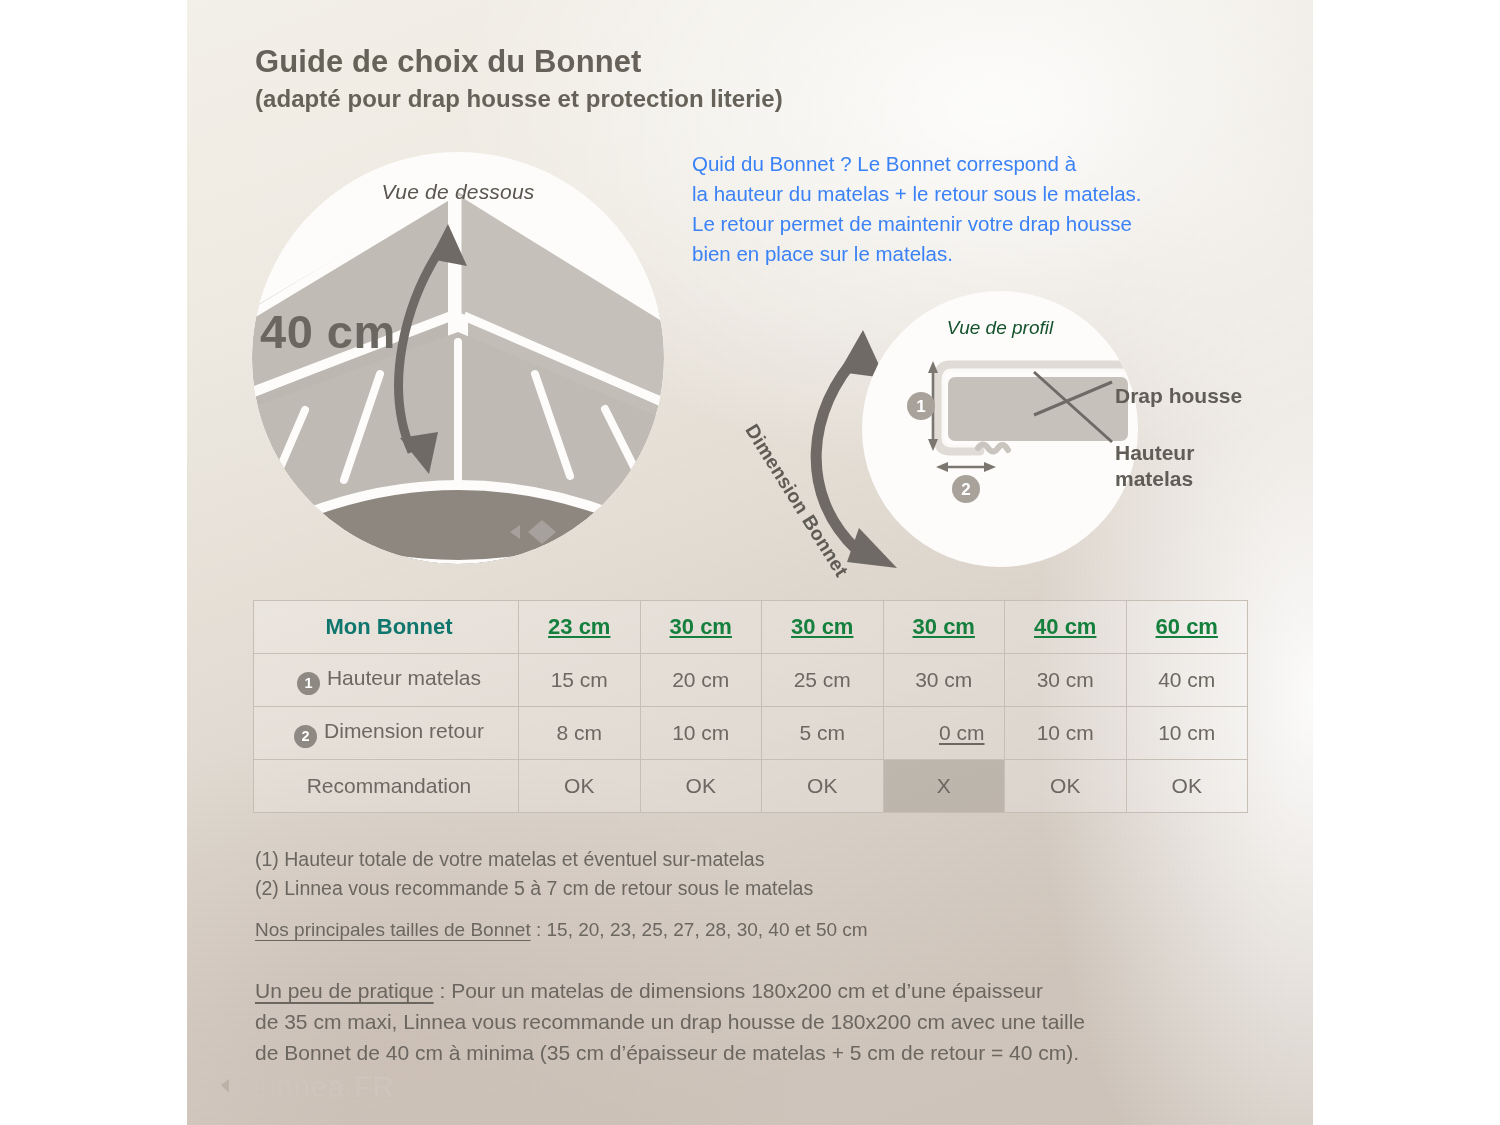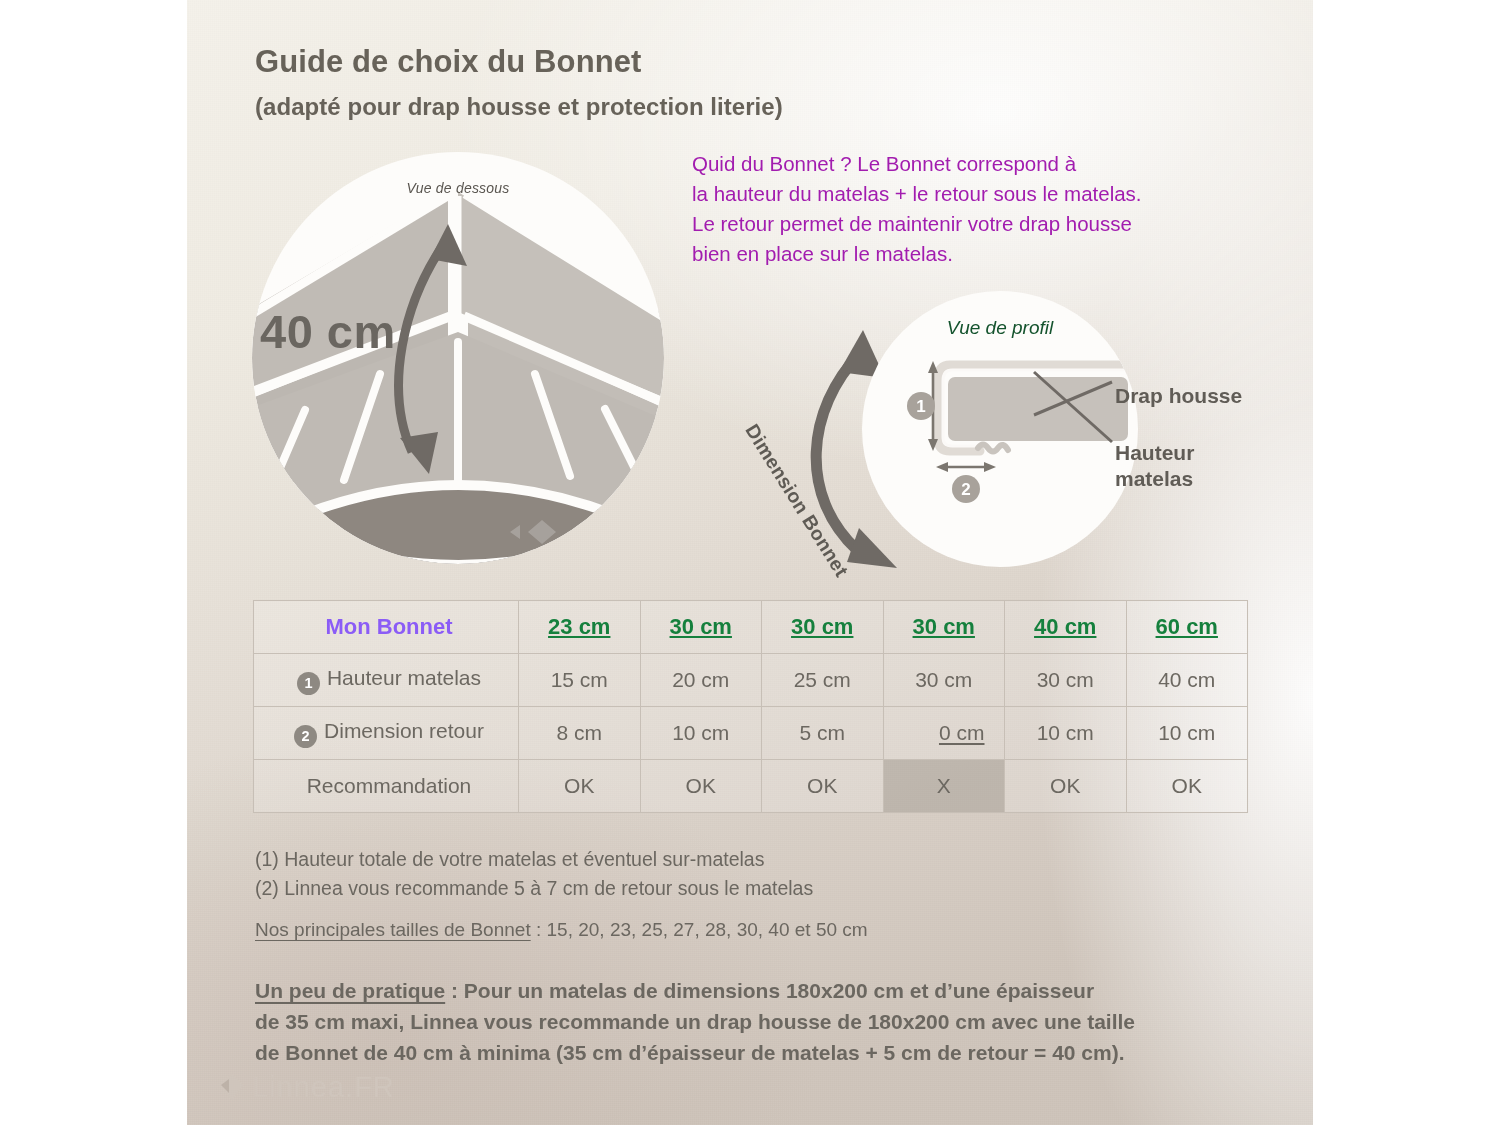--- a/index.html
+++ b/index.html
@@ -34,40 +34,40 @@
   }
 
   
   #title-block { position: absolute; left: 255px; top: 44px; width: 820px; }
   #title-main {
     font-size: 31px; font-weight: bold; letter-spacing: .1px;
     color: #676259; line-height: 1.18;
   }
   #title-sub {
     font-size: 24px; font-weight: bold; letter-spacing: .05px;
-    color: #676259; line-height: 1.2; margin-top: 12px;
+    color: #676259; line-height: 1.2; margin-top: 4px;
   }
 
   
   #intro {
     position: absolute; left: 692px; top: 149px; width: 570px;
-    font-size: 20.5px; line-height: 30px; color: #a21caf;
+    font-size: 20.5px; line-height: 30px; color: #3b82f6;
   }
   #intro div { white-space: nowrap; }
 
   
   #circle-left {
     position: absolute; left: 252px; top: 152px;
     width: 412px; height: 412px; border-radius: 50%;
     background: #fdfcfa;
     overflow: hidden;
   }
   #circle-left .label {
     position: absolute; left: 0; right: 0; top: 28px; text-align: center;
-    font-size: 14px; font-style: italic; color: #59554f; letter-spacing: .2px;
+    font-size: 21px; font-style: italic; color: #59554f; letter-spacing: .2px;
   }
   #cl-svg { position: absolute; left: 0; top: 0; }
   #cm40 {
     position: absolute; left: 8px; top: 152px;
     font-size: 47px; font-weight: bold; color: #6a6660; letter-spacing: .5px;
   }
 
   
   #circle-right {
     position: absolute; left: 862px; top: 291px;
@@ -112,36 +112,36 @@
     font-size: 21px;
     font-weight: normal;
     color: #6c6861;
     background: rgba(255,255,255,0.18);
   }
   #bonnet-table col.c-label { width: 265px; }
   #bonnet-table td.rowlabel, #bonnet-table th.rowlabel {
     text-align: center; padding-left: 6px;
   }
   #bonnet-table th.hdr { font-weight: bold; font-size: 22px; color: #15803d; text-decoration: underline; }
-  #bonnet-table th.hdr-label { font-weight: bold; font-size: 22px; color: #8b5cf6; }
+  #bonnet-table th.hdr-label { font-weight: bold; font-size: 22px; color: #0f766e; }
   td.cell-x { background: rgba(160,152,144,0.45) !important; }
   .underline-val { text-decoration: underline; text-underline-offset: 3px; margin-left: 36px; }
   .badge {
     display: inline-block; width: 23px; height: 23px; line-height: 23px;
     border-radius: 50%; background: #8e8982; color: #ffffff;
     font-size: 14.5px; font-weight: bold; text-align: center;
     vertical-align: -3px; margin-right: 7px;
   }
 
   
   #notes { position: absolute; left: 255px; top: 845px; width: 1010px; color: #6b6760; }
   .note-line { font-size: 19.5px; line-height: 29px; white-space: nowrap; }
   #sizes-line { margin-top: 12px; font-size: 19px; line-height: 30px; white-space: nowrap; }
   #sizes-line .ul { text-decoration: underline; text-underline-offset: 4px; }
-  #practice { margin-top: 30px; font-size: 21px; line-height: 31px; font-weight: bold; }
+  #practice { margin-top: 30px; font-size: 21px; line-height: 31px; }
   #practice .ul { text-decoration: underline; text-underline-offset: 4px; }
   #practice div { white-space: nowrap; }
 
   
   #logo { position: absolute; left: 212px; top: 1070px; display: flex; align-items: center; }
   #logo-text {
     font-size: 29px; color: #cfc5bc; letter-spacing: 1px;
     font-family: "Liberation Sans", sans-serif;
   }
 </style>

